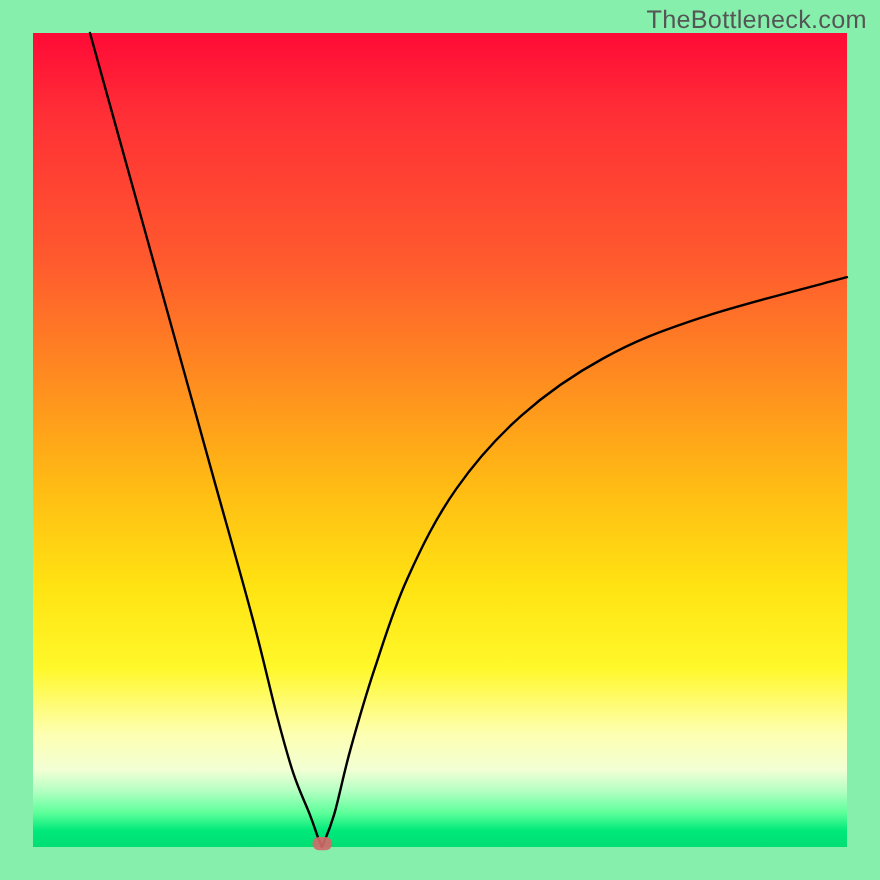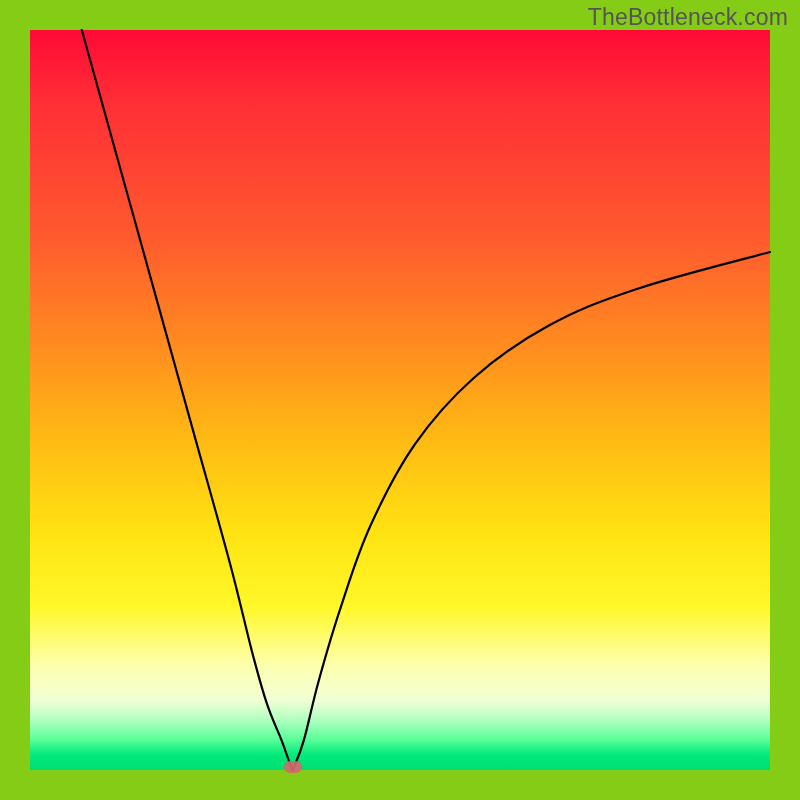--- a/index.html
+++ b/index.html
@@ -8,21 +8,21 @@
     width: 800px;
     height: 800px;
     background: #000;
     overflow: hidden;
     font-family: Arial, Helvetica, sans-serif;
   }
   .stage {
     position: relative;
     width: 800px;
     height: 800px;
-    background: #84cc16;
+    background: #86efac;
   }
   .plot-area {
     position: absolute;
     left: 30px;
     top: 30px;
     width: 740px;
     height: 740px;
     
     background: linear-gradient(
       to bottom,

